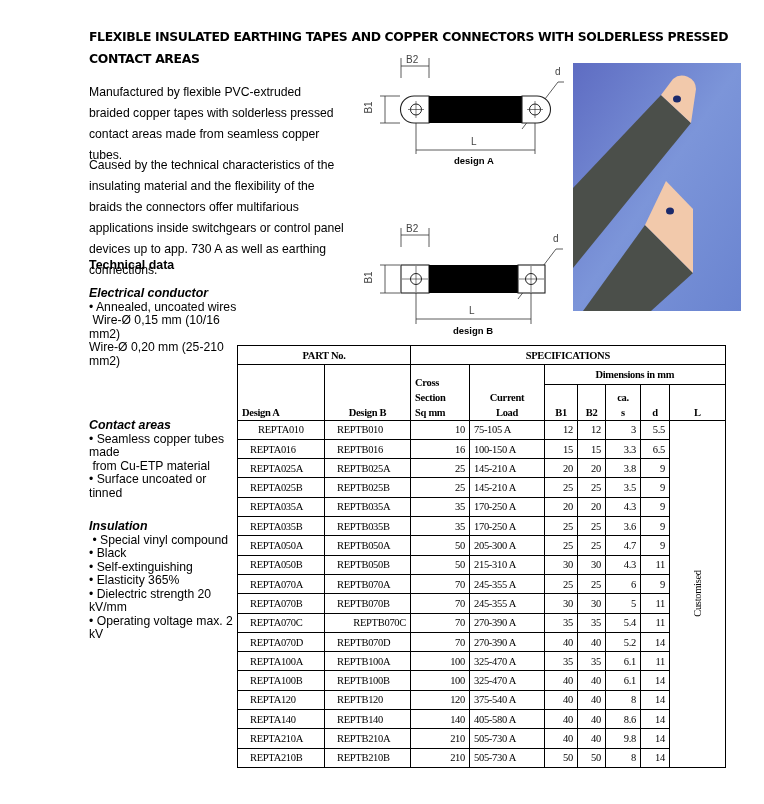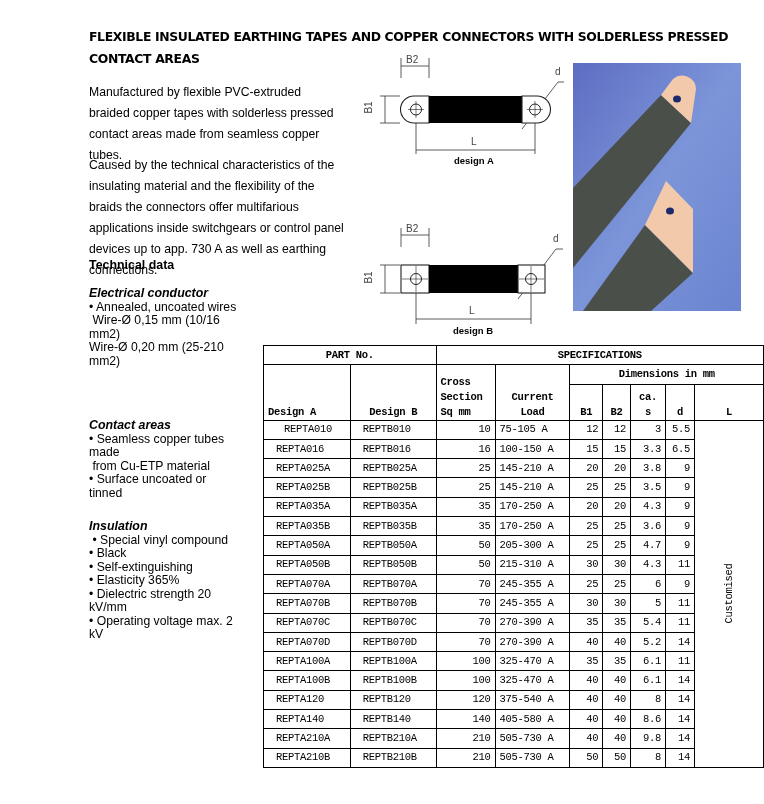--- a/index.html
+++ b/index.html
@@ -12,21 +12,21 @@
   .sec { position:absolute; left:89px; width:158px; font-size:12.2px; line-height:13.5px; }
   .sec .h { font-weight:bold; font-style:italic; font-size:12.4px; }
   .sec-elec { top:287px; }
   .sec-contact { top:419px; }
   .sec-insul { top:520px; }
   .diagram { position:absolute; }
   .diag-a { left:356px; top:54px; width:210px; height:114px; }
   .diag-b { left:356px; top:220px; width:210px; height:118px; }
   .diag-label { position:absolute; font-weight:bold; font-size:9.5px; font-family:"Liberation Sans", sans-serif; }
   .photo { position:absolute; left:573px; top:63px; width:168px; height:248px; }
-  table.spec { position:absolute; left:263px; top:345px; border-collapse:collapse; font-family:Liberation Mono, monospace; font-size:10.5px; letter-spacing:-0.3px; }
+  table.spec { position:absolute; left:237px; top:345px; border-collapse:collapse; font-family:Liberation Serif, serif; font-size:10.5px; letter-spacing:-0.3px; }
   table.spec td, table.spec th { border:1px solid #000; padding:0 4px; height:18.3px; line-height:15px; white-space:nowrap; }
   table.spec th { font-weight:bold; }
   th.grp { text-align:center; height:20px; }
   th.colh { vertical-align:bottom; text-align:center; }
   td.num { text-align:right; }
   td.left { text-align:left; }
   td.cust { vertical-align:middle; text-align:center; padding:0; }
   .cust-text { display:inline-block; transform:rotate(-90deg); font-size:10.5px; white-space:nowrap; }
 </style>
 </head>
@@ -291,21 +291,21 @@
         <td class="left" style="padding-left: 12px;">REPTB070B</td>
         <td class="num">70</td>
         <td class="left">245-355 A</td>
         <td class="num">30</td>
         <td class="num">30</td>
         <td class="num">5</td>
         <td class="num">11</td>
       </tr>
       <tr>
         <td class="left" style="padding-left: 12px;">REPTA070C</td>
-        <td class="left" style="padding-left: 12px;">REPTB070C</td>
+        <td class="left" style="padding-left: 12px; text-align: right;">REPTB070C</td>
         <td class="num">70</td>
         <td class="left">270-390 A</td>
         <td class="num">35</td>
         <td class="num">35</td>
         <td class="num">5.4</td>
         <td class="num">11</td>
       </tr>
       <tr>
         <td class="left" style="padding-left: 12px;">REPTA070D</td>
         <td class="left" style="padding-left: 12px;">REPTB070D</td>

